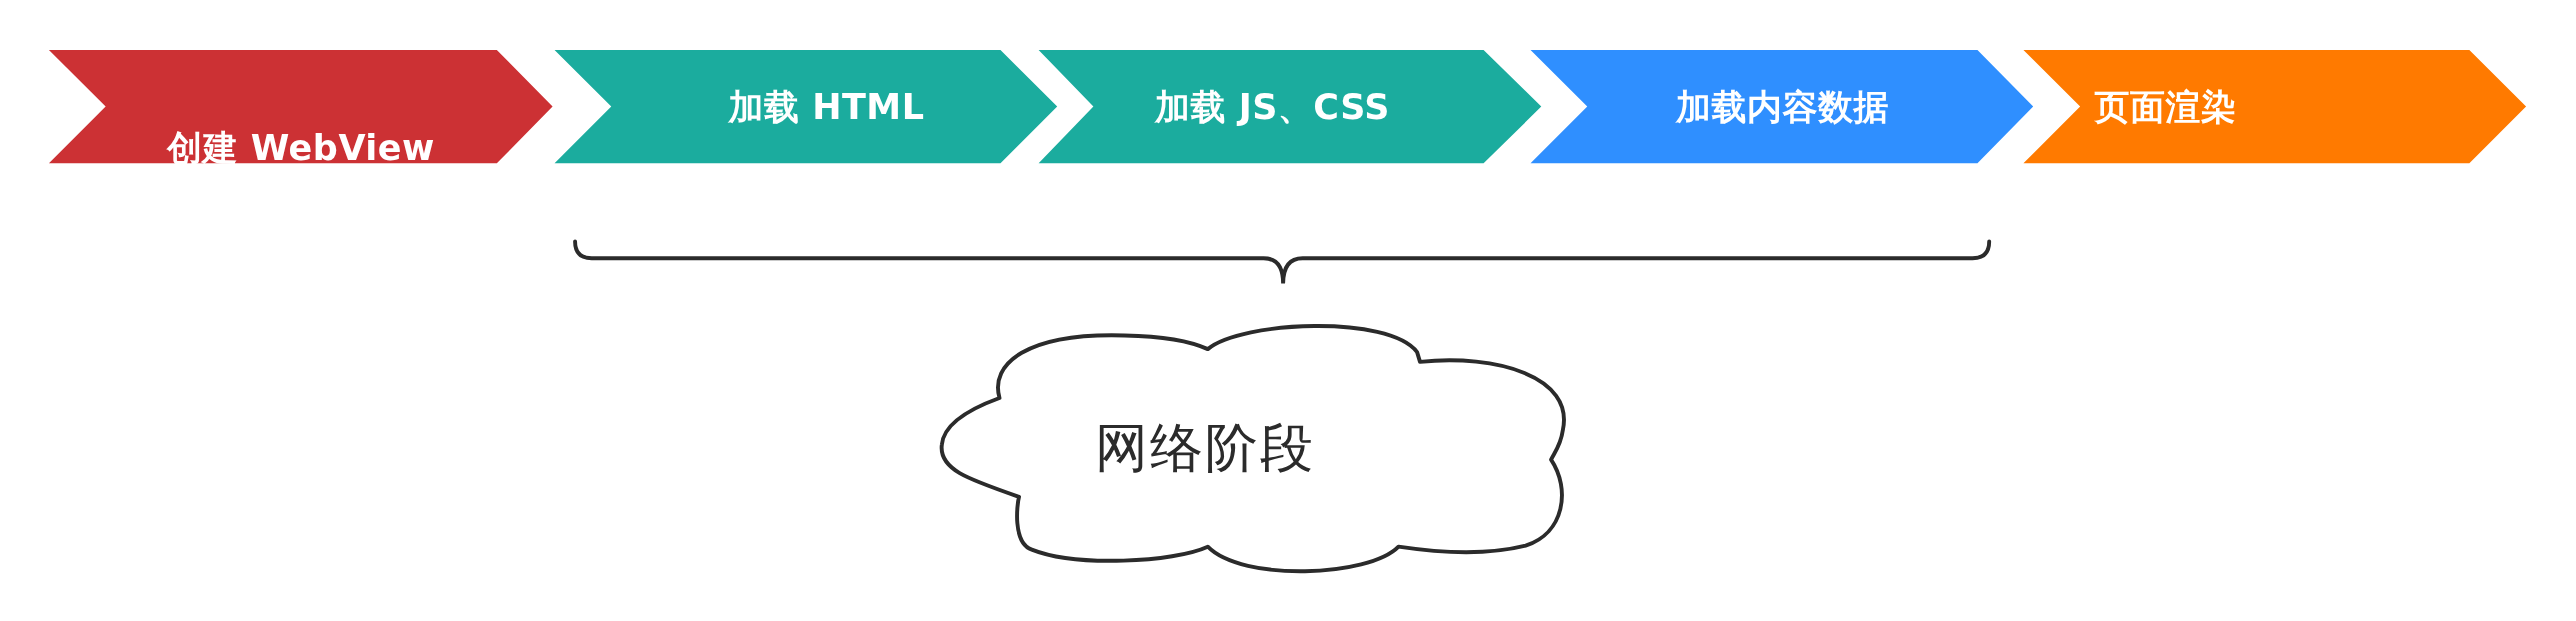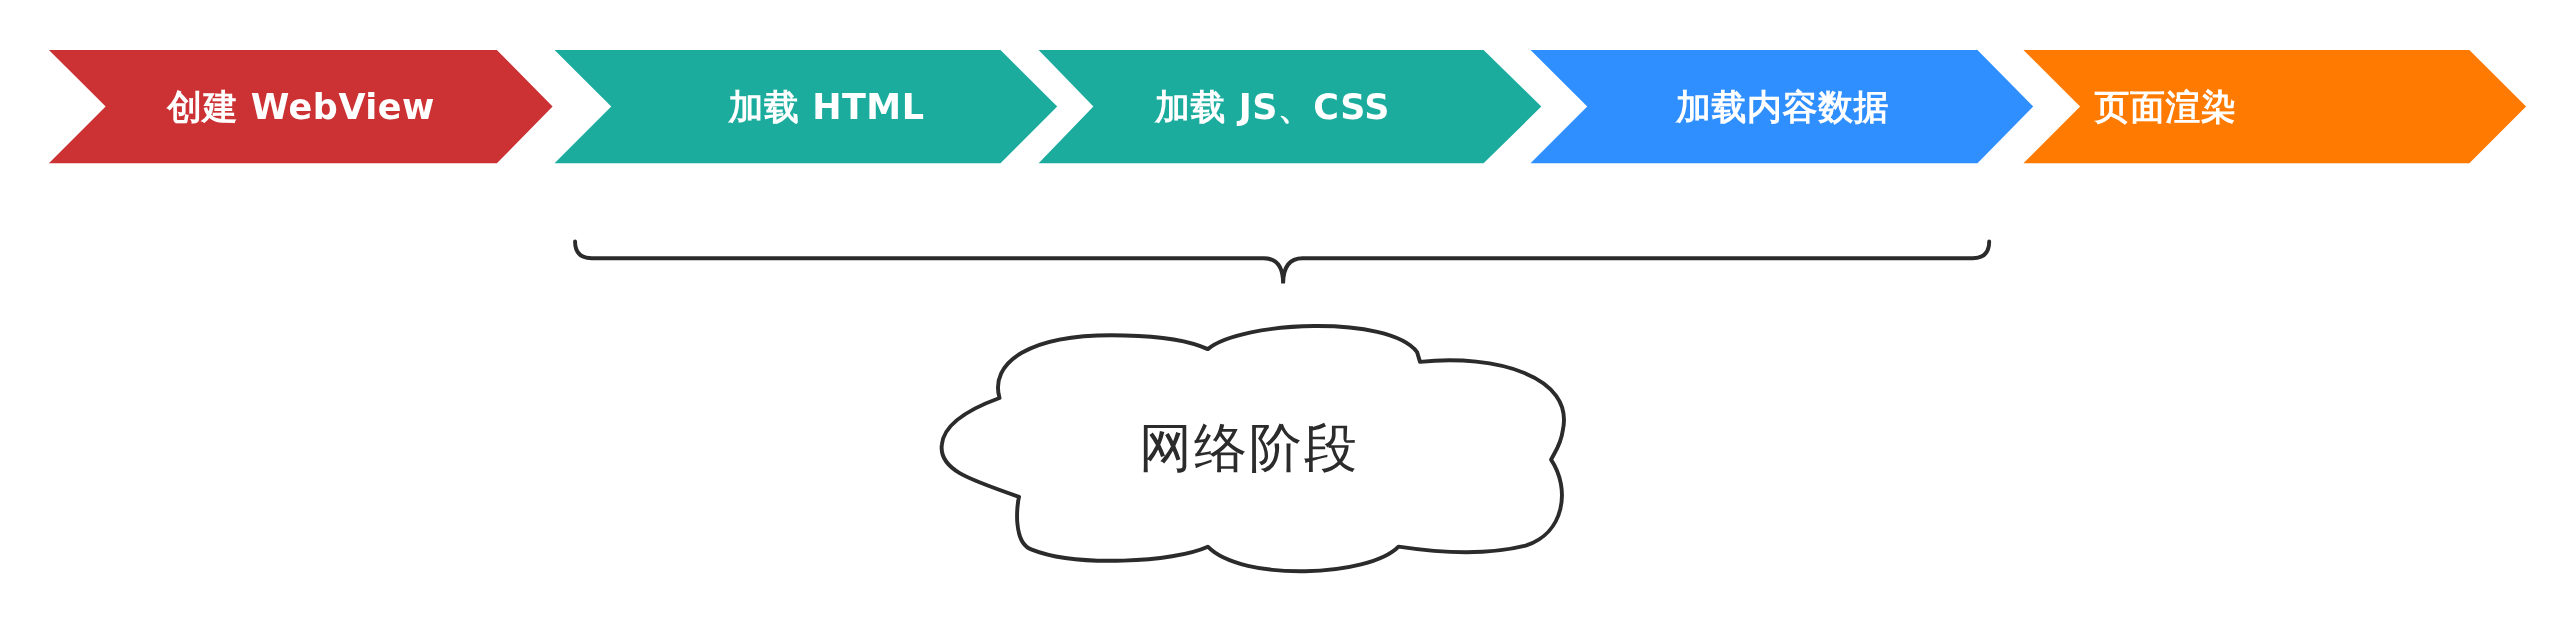--- a/index.html
+++ b/index.html
@@ -29,21 +29,21 @@
       align-items: center;
       justify-content: center;
       color: #ffffff;
       font-size: 35px;
       font-weight: bold;
       white-space: nowrap;
       letter-spacing: 0.5px;
     }
     .cloud-label {
       position: absolute;
-      left: 938px;
+      left: 894px;
       top: 325px;
       width: 622px;
       height: 247px;
       display: flex;
       align-items: center;
       justify-content: center;
       color: #2b2b2b;
       font-size: 53px;
       white-space: nowrap;
       letter-spacing: 2px;
@@ -72,21 +72,21 @@
              C 1596 455, 1590 462, 1586 470
              C 1606 500, 1600 545, 1560 558
              C 1520 568, 1470 565, 1430 559
              C 1400 590, 1270 595, 1235 559
              C 1200 575, 1100 580, 1055 562
              C 1035 555, 1040 515, 1042 508
              C 990 490, 960 480, 963 455
              C 965 430, 1000 415, 1022 407 Z" stroke="#2B2B2B"></path>
   </svg>
 
-  <div class="step-label" style="left:49px; width:504px;">创建 WebView</div>
+  <div class="step-label" style="left:49px; width:504px;margin-top:41px;">创建 WebView</div>
   <div class="step-label" style="left:575px; width:503px;">加载 HTML</div>
   <div class="step-label" style="left:1021px; width:503px;">加载 JS、CSS</div>
   <div class="step-label" style="left:1531px; width:503px;font-family:Liberation Serif, serif;">加载内容数据</div>
   <div class="step-label" style="left:1914px; width:503px;">页面渲染</div>
 
   <div class="cloud-label">网络阶段</div>
 </div>
 
 
 </body></html>

